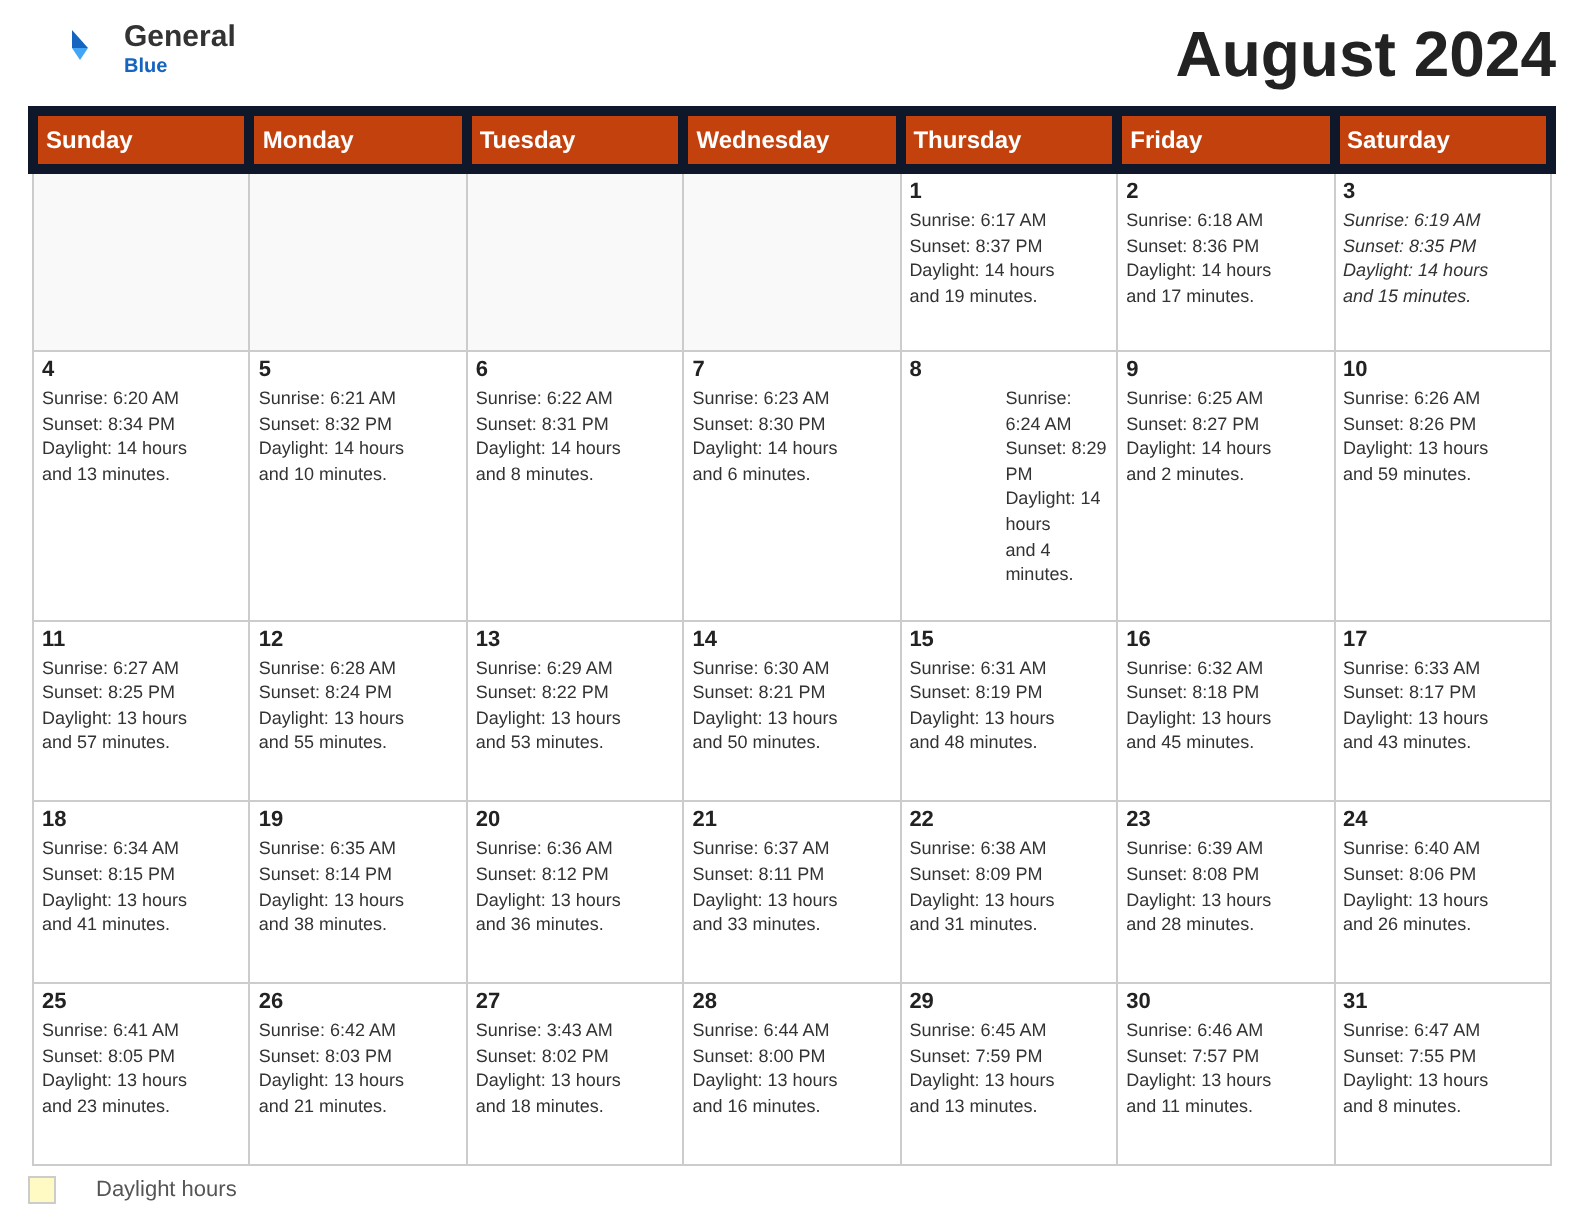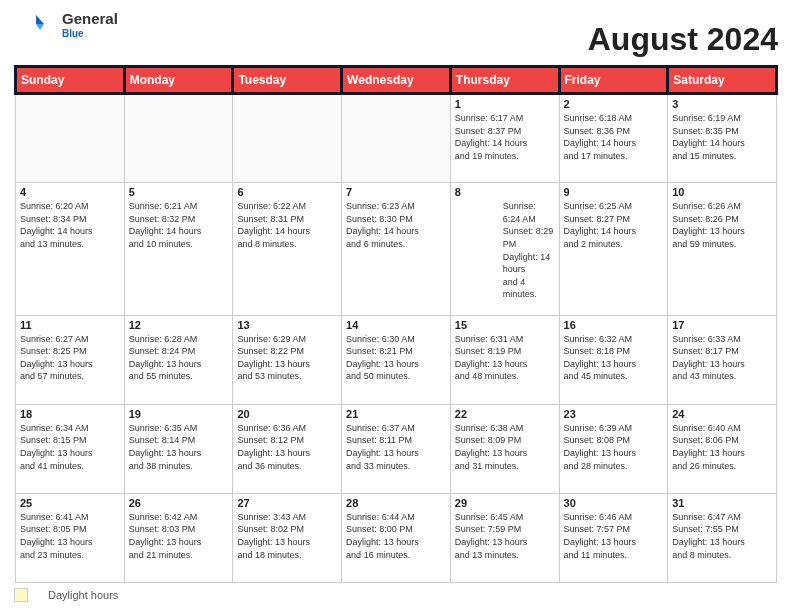--- a/index.html
+++ b/index.html
@@ -43,21 +43,20 @@
       font-size: 10px;
       font-weight: bold;
       color: #1565c0;
     }
     .logo-icon {
       width: 30px;
       height: 30px;
       margin-right: 2px;
     }
     .title-block {
-      margin-top: 12px;
     }
     .month-year {
       font-size: 32px;
       font-weight: bold;
       color: #222;
       line-height: 1.1;
     }
     .location {
       font-size: 14px;
       color: #444;
@@ -66,27 +65,27 @@
       flex: 1;
       display: flex;
       flex-direction: column;
     }
     .cal-table {
       width: 100%;
       border-collapse: collapse;
       flex: 1;
     }
     .cal-table th {
-      background: #ef4444;
+      background: #c2410c;
       color: #fff;
       font-size: 12px;
       font-weight: bold;
       padding: 5px 4px;
       text-align: left;
-      border: 3px solid #0f172a;
+      border: 5px solid #0f172a;
     }
     .cal-table td {
       border: 1px solid #ccc;
       vertical-align: top;
       padding: 3px 4px;
       font-size: 9.5px;
       color: #333;
       width: 14.28%;
       height: 82px;
     }
@@ -168,21 +167,21 @@
             </td>
             <td>
               <div class="day-num">2</div>
               <div class="day-info" style="white-space: pre-line;">Sunrise: 6:18 AM
 Sunset: 8:36 PM
 Daylight: 14 hours
 and 17 minutes.</div>
             </td>
             <td>
               <div class="day-num">3</div>
-              <div class="day-info" style="white-space: pre-line;">Sunrise: 6:19 AM
+              <div class="day-info" style="white-space: pre-line; font-style: italic;">Sunrise: 6:19 AM
 Sunset: 8:35 PM
 Daylight: 14 hours
 and 15 minutes.</div>
             </td>
           </tr>
           <tr>
             <td>
               <div class="day-num">4</div>
               <div class="day-info" style="white-space: pre-line;">Sunrise: 6:20 AM
 Sunset: 8:34 PM

